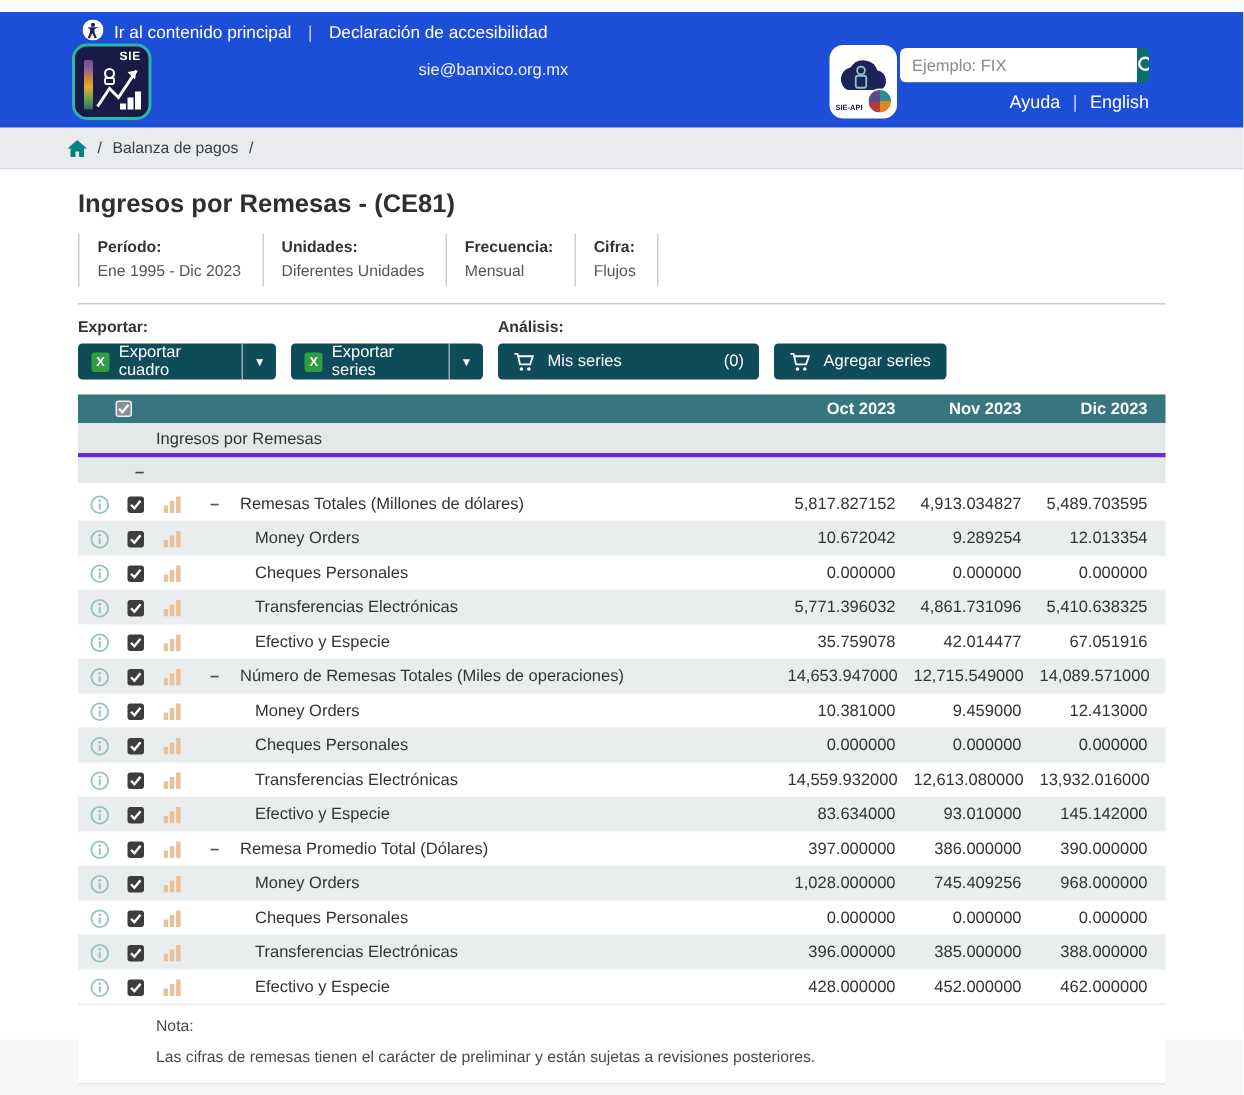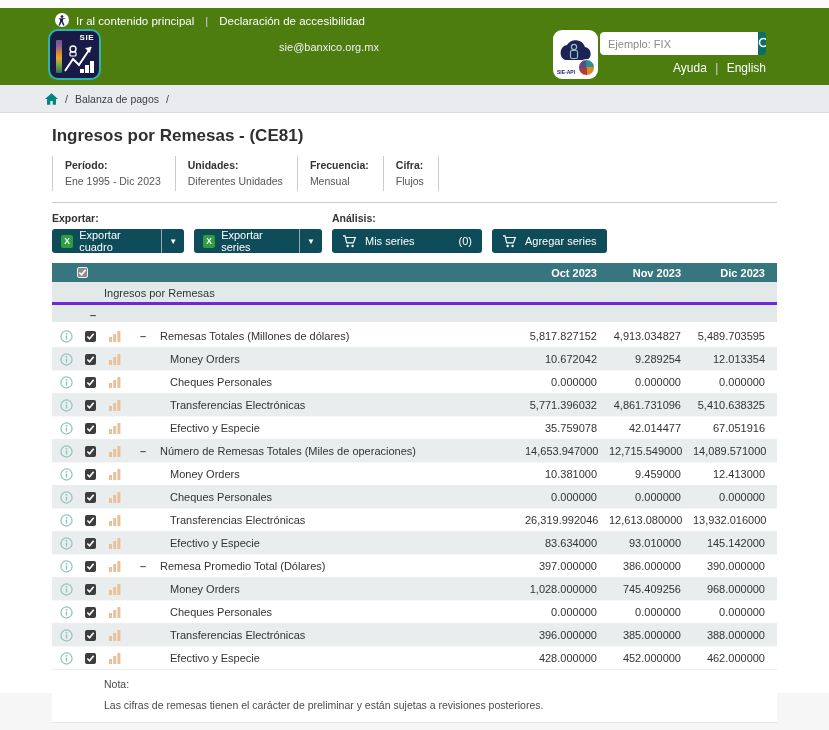--- a/index.html
+++ b/index.html
@@ -2,21 +2,21 @@
 <html><head>
 <meta charset="utf-8">
 <style>
   * { box-sizing: border-box; margin: 0; padding: 0; }
   html,body { width: 829px; height: 730px; overflow: hidden; }
   body { font-family: "Liberation Sans", sans-serif; background: #f6f6f7; }
 
   .topstrip { height: 8px; background: #fbfbfc; }
 
   
-  .hdr { position: relative; height: 77px; background: #4d7c0f; color: #fff; }
+  .hdr { position: relative; height: 77px; background: #1d4ed8; color: #fff; }
   .a11y-row { position: absolute; left: 55px; top: 5px; display: flex; align-items: center; gap: 7px; font-size: 11.5px; }
   .a11y-row a { color: #fff; text-decoration: none; cursor: pointer; }
   .a11y-sep { margin: 0 4px; color: #cfd2e6; }
 
   .sie-logo { position: absolute; left: 48px; top: 21px; width: 53px; height: 51px;
     background: #171b46; border: 2px solid #2fb4ab; border-radius: 10px; cursor: pointer; }
   .sie-logo .sie-txt { position: absolute; right: 5px; top: 2px; font-size: 8px; font-weight: bold; color: #fff; letter-spacing: .5px; }
   .sie-logo .cbar { position: absolute; left: 6px; top: 9px; width: 6px; height: 33px; border-radius: 1px;
     background: linear-gradient(180deg,#6f5690 0%,#8a5f9f 18%,#d98c2b 40%,#e2aa39 55%,#7aa83f 75%,#2e6e62 100%); }
   .sie-logo svg { position: absolute; left: 13px; top: 10px; }
@@ -63,21 +63,21 @@
   .tb-label { font-size: 10.5px; font-weight: 600; color: #333; margin-bottom: 5px; }
   .tb-buttons { display: flex; }
   .split-btn, .teal-btn { display: inline-flex; align-items: center; background: #0f4c59; color: #fff;
     border-radius: 3px; height: 24px; font-size: 11px; margin-right: 10px; cursor: pointer; }
   .split-main { display: flex; align-items: center; gap: 6px; padding: 0 9px; }
   .split-caret { padding: 0 7px; border-left: 1px solid rgba(255,255,255,.55); font-size: 8px; height: 100%;
     display: grid; place-items: center; cursor: pointer; }
   .xls { width: 13px; height: 13px; background: #2f9e41; border-radius: 2px; color: #fff; font-size: 8.5px;
     font-weight: bold; display: grid; place-items: center; }
   .teal-btn { padding: 0 10px; gap: 8px; }
-  .teal-btn.mis { width: 150px; }
+  .teal-btn.mis { width: 174px; }
   .teal-btn .count { margin-left: auto; }
 
   
   .table { margin-top: 10px; }
   .thead { height: 19px; background: #38767f; display: flex; align-items: center; color: #fff;
     font-weight: bold; font-size: 11px; }
   .hcheck { width: 11px; height: 11px; margin-left: 25px; background: #8e8b94; border: 1px solid #eee;
     border-radius: 2px; display: grid; place-items: center; cursor: pointer; }
   .thead .spacer { flex: 1; }
   .val { width: 84px; padding-right: 12px; text-align: right; }
@@ -456,21 +456,21 @@
                 <path d="M1.5 5 l2.5 2.6 L8.5 2" stroke="#fff" stroke-width="1.8" fill="none"></path>
               </svg>
             </span>
             <span class="ichart"><svg width="12" height="12" viewBox="0 0 12 12">
                 <rect x="0" y="7" width="3" height="5" fill="#eac09a"></rect>
                 <rect x="4.2" y="4" width="3" height="8" fill="#eac09a"></rect>
                 <rect x="8.4" y="1" width="3" height="11" fill="#eac09a"></rect>
               </svg></span>
             <span class="rlabel">Transferencias Electrónicas</span>
           </div>
-          <div class="val">26,319.992046</div>
+          <div class="val">14,559.932000</div>
           <div class="val">12,613.080000</div>
           <div class="val">13,932.016000</div>
         </div>
         <div class="trow child alt">
           <div class="label-cell">
             <span class="iinfo"><svg width="13" height="13" viewBox="0 0 14 14">
                 <circle cx="7" cy="7" r="6" fill="none" stroke="#8fc3bb" stroke-width="1.3"></circle>
                 <circle cx="7" cy="4.1" r=".95" fill="#8fc3bb"></circle>
                 <rect x="6.3" y="5.9" width="1.4" height="4.6" rx=".7" fill="#8fc3bb"></rect>
               </svg></span>

